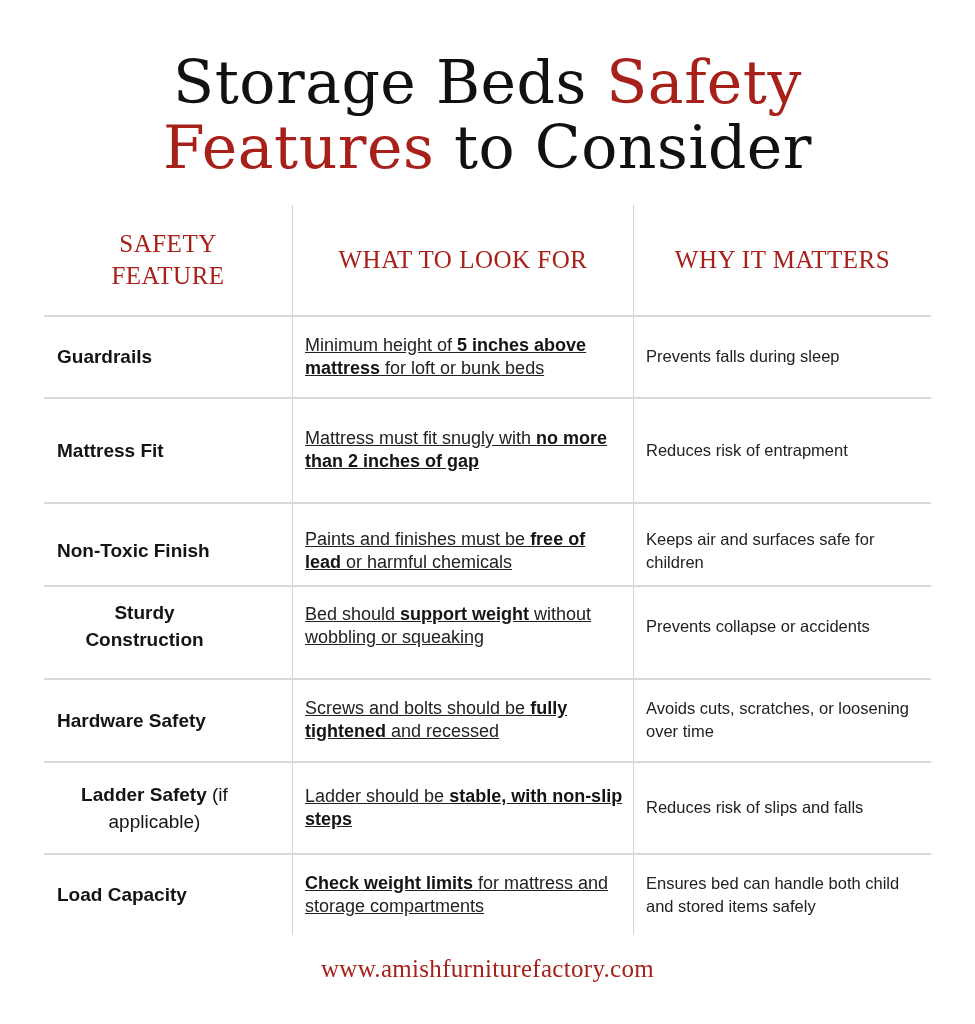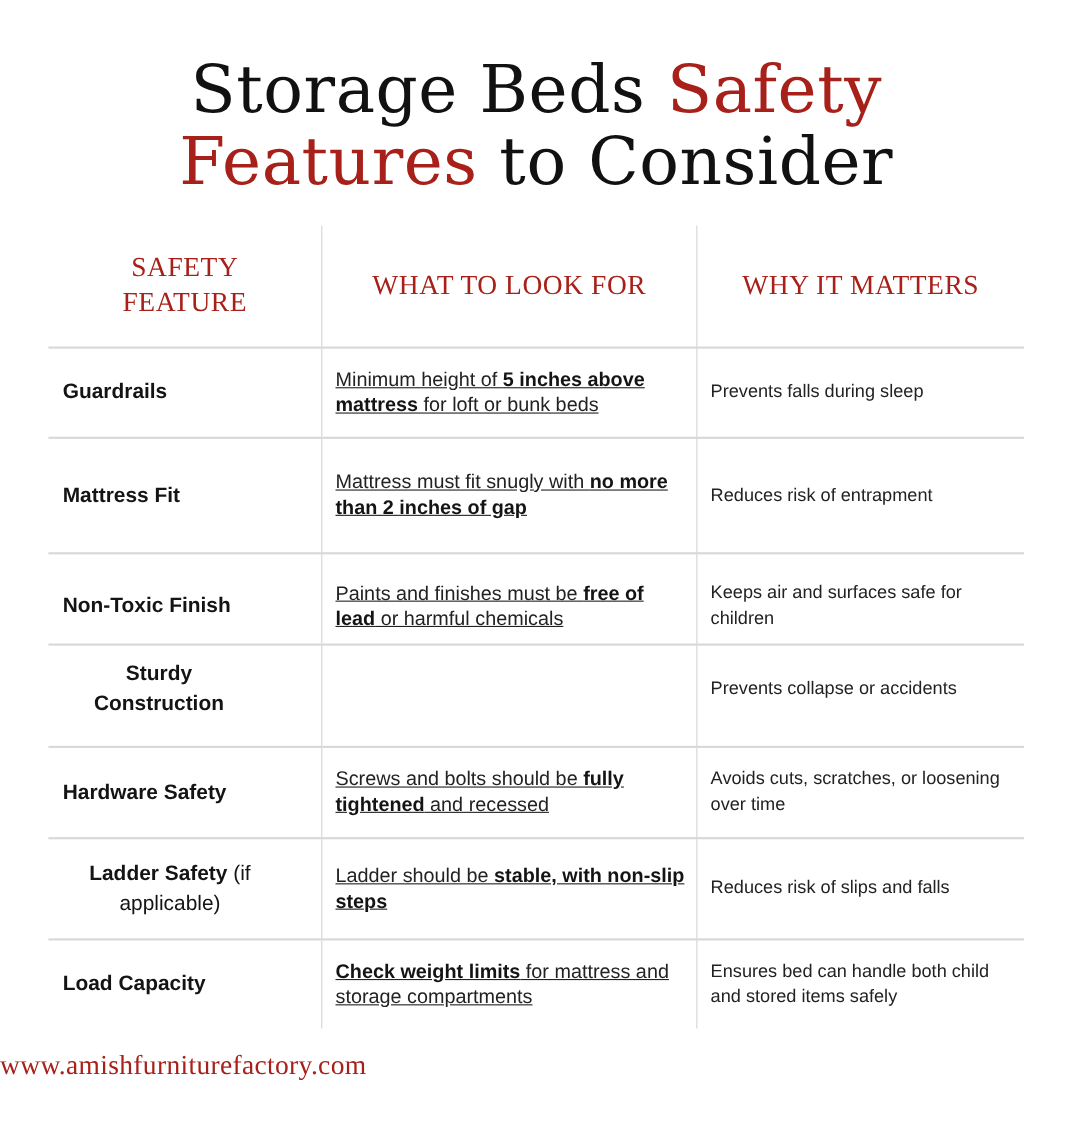--- a/index.html
+++ b/index.html
@@ -16,21 +16,21 @@
   .th { position: absolute; top: 0; height: 110px; display: flex; align-items: center; justify-content: center; text-align: center; font-family: "Liberation Serif", serif; font-size: 25px; line-height: 32px; color: #a8201a; letter-spacing: 0.5px; }
 
   .row { position: absolute; left: 0; width: 887px; }
   .cell { position: absolute; top: 0; height: 100%; display: flex; align-items: center; box-sizing: border-box; }
   .c1 { left: 0; width: 248px; padding-left: 13px; font-size: 19px; font-weight: bold; line-height: 27px; color: #141414; text-align: center; }
   .c1 .light { font-weight: normal; }
   .c2 { left: 249px; width: 340px; padding-left: 12px; padding-right: 8px; font-size: 18px; line-height: 23px; color: #222; text-decoration: underline; }
   .c3 { left: 590px; width: 297px; padding-left: 12px; padding-right: 6px; font-size: 16.5px; line-height: 23px; color: #222; }
   .c2 b, .c3 b { color: #141414; }
 
-  .footer { position: absolute; top: 955px; left: 0; width: 975px; font-family: "Liberation Serif", serif; font-size: 25px; color: #a8201a; letter-spacing: 0.3px; }
+  .footer { position: absolute; top: 955px; left: 0; width: 975px; text-align: center; font-family: "Liberation Serif", serif; font-size: 25px; color: #a8201a; letter-spacing: 0.3px; }
 </style>
 </head>
 <body>
 
 <div class="title l1"><span>Storage Beds </span><span class="red">Safety</span></div>
 <div class="title l2"><span class="red">Features</span><span> to Consider</span></div>
 
 <div class="table">
   <div class="vline" style="left:248px"></div>
   <div class="vline" style="left:589px"></div>
@@ -79,20 +79,23 @@
     <div class="cell c2">
         <span><span>Paints and finishes must be </span><b>free of lead</b><span> or harmful chemicals</span></span>
       </div>
     <div class="cell c3">Keeps air and surfaces safe for children</div>
   </div>
 
   <div class="row" style="top:381px;height:80px">
     <div class="cell c1" style="padding-right:60px">
         <span><span>Sturdy Construction</span><span class="light"></span></span>
       </div>
+    <div class="cell c2">
+        <span><span>Bed should </span><b>support weight</b><span> without wobbling or squeaking</span></span>
+      </div>
     <div class="cell c3">Prevents collapse or accidents</div>
   </div>
 
   <div class="row" style="top:474px;height:82px">
     <div class="cell c1">
         <span><span>Hardware Safety</span><span class="light"></span></span>
       </div>
     <div class="cell c2">
         <span><span>Screws and bolts should be </span><b>fully tightened</b><span> and recessed</span></span>
       </div>

